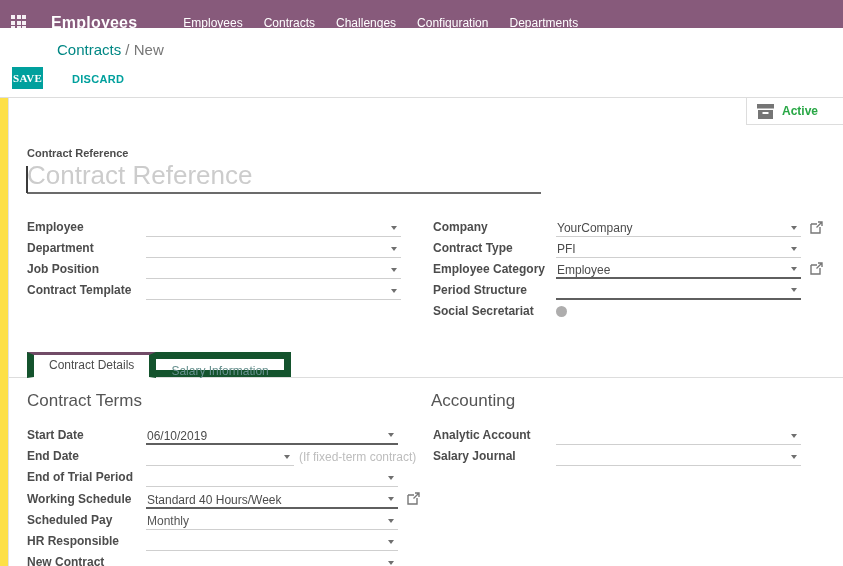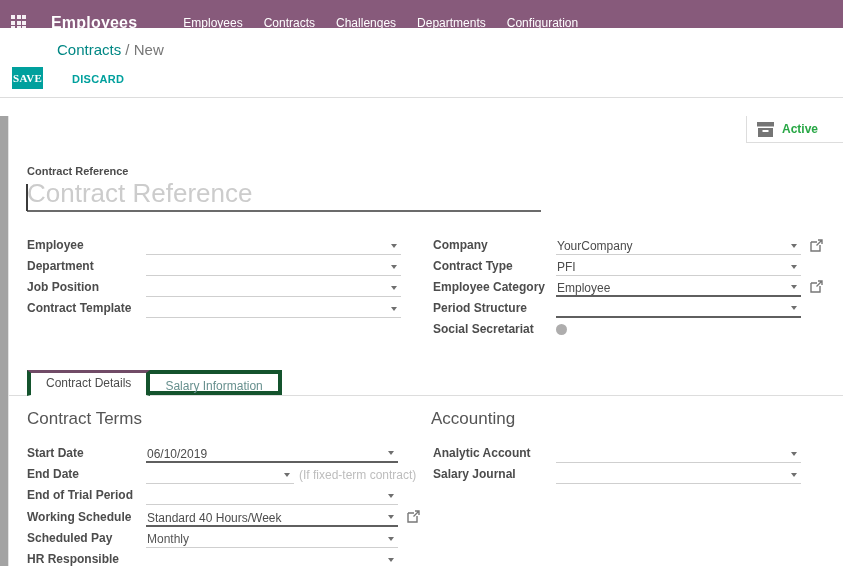--- a/index.html
+++ b/index.html
@@ -22,21 +22,21 @@
   .bc{position:absolute;left:12px;top:13px;font-size:15px;color:#777;margin-left:45px;}
   .bc-link{color:#008784;cursor:pointer;}
   .btn-save{position:absolute;left:12px;top:39px;background:#00a09d;color:#fff;
             border:none;font-family:Liberation Serif, serif;font-size:11px;font-weight:bold;
             padding:5px 1px;letter-spacing:.3px;cursor:pointer;}
   .btn-discard{position:absolute;left:66px;top:44px;background:none;border:none;
             color:#00a09d;font-family:inherit;font-size:11px;font-weight:bold;
             letter-spacing:.3px;cursor:pointer;}
 
   
-  .content{position:absolute;top:98px;left:0;right:0;bottom:0;background:#a3a3a3;margin-top:18px;}
+  .content{position:absolute;top:98px;left:0;right:0;bottom:0;background:#fde047;}
   .sheet{position:absolute;left:8px;top:0;right:0;bottom:0;background:#fff;
          border-left:1px solid #e3e3e3;}
   .active-cell{position:absolute;top:0;right:0;width:97px;height:27px;
          border-left:1px solid #ddd;border-bottom:1px solid #ddd;
          display:flex;align-items:center;padding-left:10px;box-sizing:border-box;
          gap:8px;cursor:pointer;}
   .active-label{color:#28a745;font-size:12px;font-weight:bold;}
 
   
   .ref-label{position:absolute;left:18px;top:49px;font-size:11px;font-weight:bold;color:#4c4c4c;}
@@ -59,21 +59,21 @@
          border-top:4.5px solid #6f6f6f;}
   .extlink{position:absolute;left:100%;margin-left:9px;bottom:2px;cursor:pointer;line-height:0;}
   .hint{position:absolute;left:272px;top:2px;font-size:12px;color:#bdbdbd;white-space:nowrap;}
   .dot{position:absolute;left:123px;top:3px;width:11px;height:11px;border-radius:50%;
        background:#aeadad;cursor:pointer;}
 
   
   .tabbar{position:absolute;left:0;right:0;top:254px;height:25px;
           border-bottom:1px solid #ddd;padding-left:18px;display:flex;box-sizing:content-box;}
   .tab{font-size:12px;padding:0 15px;line-height:24px;background:#fff;
-       border:4px solid #14532d;cursor:pointer;white-space:nowrap;}
+       border:7px solid #14532d;cursor:pointer;white-space:nowrap;}
   .tab.active{border-top:3px solid #714b67;line-height:21px;color:#4c4c4c;
        border-bottom:1px solid #fff;margin-bottom:-1px;}
   .tab.inactive{color:#67908e;}
   .tab + .tab{border-left:none;}
 
   .section-title{position:absolute;top:293px;font-size:17px;color:#555;}
 </style>
 </head>
 <body>
 
@@ -89,22 +89,22 @@
         <div></div>
         <div></div>
         <div></div>
         <div></div>
     </div>
     <div class="brand">Employees</div>
     <div class="menu">
       <span class="menu-item">Employees</span>
       <span class="menu-item">Contracts</span>
       <span class="menu-item">Challenges</span>
+      <span class="menu-item">Configuration</span>
       <span class="menu-item">Departments</span>
-      <span class="menu-item">Configuration</span>
     </div>
   </div>
 
   <div class="cp">
     <div class="bc"><span class="bc-link">Contracts</span><span> / </span><span>New</span></div>
     <button class="btn-save">SAVE</button>
     <button class="btn-discard">DISCARD</button>
   </div>
 
   <div class="content">

